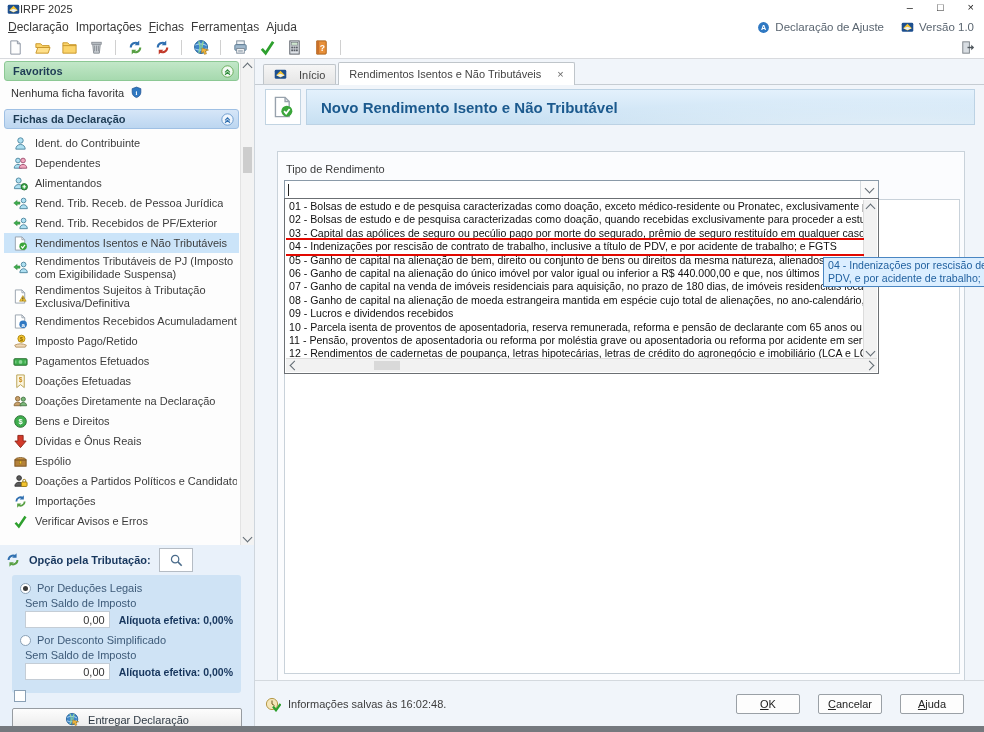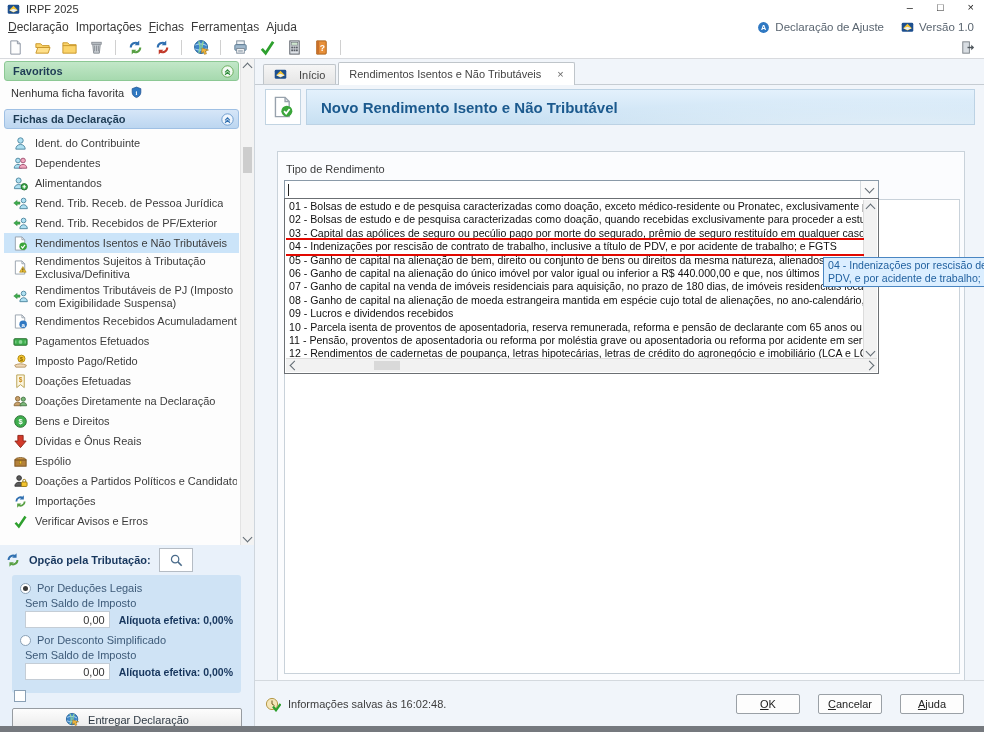--- a/index.html
+++ b/index.html
@@ -5,21 +5,21 @@
   html,body{margin:0;padding:0;}
   body{width:984px;height:732px;position:relative;background:#fff;overflow:hidden;
        font-family:"Liberation Sans",sans-serif;font-size:11px;color:#333;
        box-shadow:inset 0 0 0 1px #9aa0a6;}
   u{text-decoration:underline;}
   .ic{display:inline-block;line-height:0;}
   .ic svg{width:100%;height:100%;display:block;}
 
   
   .titlebar{position:absolute;top:0;left:0;right:0;height:18px;background:#fff;
-            display:flex;align-items:center;gap:6px;padding-left:7px;}
+            display:flex;align-items:center;padding-left:7px;}
   .titlebar .ic{width:13px;height:13px;}
   .win-controls{position:absolute;right:10px;top:1px;display:flex;gap:24px;font-size:11px;color:#222;}
   .win-controls span{cursor:default;}
   .menubar{position:absolute;top:18px;left:0;right:0;height:18px;display:flex;align-items:center;
            gap:7px;padding-left:8px;font-size:12px;color:#3a3a3a;background:#fff;}
   .menu-right{margin-left:auto;display:flex;align-items:center;gap:5px;padding-right:10px;
               font-size:11.5px;color:#5a6570;}
   .menu-right .ic{width:13px;height:13px;}
   .menu-right .grp{display:flex;align-items:center;gap:5px;margin-left:12px;}
   .toolbar{position:absolute;top:36px;left:0;right:0;height:22px;border-bottom:1px solid #d8dade;
@@ -392,69 +392,69 @@
               <path d="M9.5 1v3h3" fill="none" stroke="#98a2ad"></path>
               <circle cx="10.8" cy="11" r="4" fill="#3aa53a"></circle>
               <path d="M8.8 11l1.5 1.8 2.5-3.3" stroke="#fff" stroke-width="1.3" fill="none"></path>
             </svg>
           </span>
           <span class="lbl">Rendimentos Isentos e Não Tributáveis</span>
         </div>
       <div class="sbi two">
           <span class="ic">
             <svg viewBox="0 0 16 16">
+              <path d="M.8 7.5l3.6-2.8v1.6h3v2.4h-3v1.6z" fill="#3fae4e" stroke="#2a7a36" stroke-width=".5"></path>
+              <circle cx="11.3" cy="4.8" r="2.5" fill="#aee0f2" stroke="#4f87a0"></circle>
+              <path d="M7.3 13.5c0-2.6 1.8-4.2 4-4.2s4 1.6 4 4.2z" fill="#aee0f2" stroke="#4f87a0"></path>
+            </svg>
+          </span>
+          <span class="lbl">Rendimentos Tributáveis de PJ (Imposto com Exigibilidade Suspensa)</span>
+        </div>
+      <div class="sbi two">
+          <span class="ic">
+            <svg viewBox="0 0 16 16">
               <path d="M2.5 1h7l3 3v11h-10z" fill="#fff" stroke="#98a2ad"></path>
               <path d="M9.5 1v3h3" fill="none" stroke="#98a2ad"></path>
               <path d="M10.5 7l3.5 6h-7z" fill="#f4c430" stroke="#9a7a10" stroke-width=".6"></path>
               <path d="M10.5 9v2.2" stroke="#333"></path>
               <circle cx="10.5" cy="12.2" r=".5" fill="#333"></circle>
             </svg>
           </span>
           <span class="lbl">Rendimentos Sujeitos à Tributação Exclusiva/Definitiva</span>
         </div>
-      <div class="sbi two">
-          <span class="ic">
-            <svg viewBox="0 0 16 16">
-              <path d="M.8 7.5l3.6-2.8v1.6h3v2.4h-3v1.6z" fill="#3fae4e" stroke="#2a7a36" stroke-width=".5"></path>
-              <circle cx="11.3" cy="4.8" r="2.5" fill="#aee0f2" stroke="#4f87a0"></circle>
-              <path d="M7.3 13.5c0-2.6 1.8-4.2 4-4.2s4 1.6 4 4.2z" fill="#aee0f2" stroke="#4f87a0"></path>
-            </svg>
-          </span>
-          <span class="lbl">Rendimentos Tributáveis de PJ (Imposto com Exigibilidade Suspensa)</span>
-        </div>
       <div class="sbi">
           <span class="ic">
             <svg viewBox="0 0 16 16">
               <path d="M2.5 1h7l3 3v11h-10z" fill="#fff" stroke="#98a2ad"></path>
               <path d="M9.5 1v3h3" fill="none" stroke="#98a2ad"></path>
               <circle cx="10.8" cy="11" r="4" fill="#2f78c2"></circle>
               <text x="10.8" y="13.4" font-size="6.5" fill="#fff" text-anchor="middle" font-weight="bold" font-family="sans-serif">a</text>
             </svg>
           </span>
           <span class="lbl">Rendimentos Recebidos Acumuladamente</span>
         </div>
       <div class="sbi">
           <span class="ic">
             <svg viewBox="0 0 16 16">
+              <circle cx="9" cy="5" r="3.8" fill="#f4c430" stroke="#b08a10"></circle>
+              <text x="9" y="7.3" font-size="5.5" text-anchor="middle" fill="#7a5c00" font-weight="bold" font-family="sans-serif">$</text>
+              <path d="M1.8 12c3.5-2 8.5-2 12.5 0l-1.2 2H3z" fill="#f0d9b8" stroke="#b89868"></path>
+            </svg>
+          </span>
+          <span class="lbl">Imposto Pago/Retido</span>
+        </div>
+      <div class="sbi">
+          <span class="ic">
+            <svg viewBox="0 0 16 16">
               <rect x="1" y="5" width="14" height="7" rx="1" fill="#3fae4e" stroke="#256b2e"></rect>
               <circle cx="8" cy="8.5" r="2" fill="#8fd79a"></circle>
               <path d="M3 7v3M13 7v3" stroke="#8fd79a"></path>
             </svg>
           </span>
           <span class="lbl">Pagamentos Efetuados</span>
-        </div>
-      <div class="sbi">
-          <span class="ic">
-            <svg viewBox="0 0 16 16">
-              <circle cx="9" cy="5" r="3.8" fill="#f4c430" stroke="#b08a10"></circle>
-              <text x="9" y="7.3" font-size="5.5" text-anchor="middle" fill="#7a5c00" font-weight="bold" font-family="sans-serif">$</text>
-              <path d="M1.8 12c3.5-2 8.5-2 12.5 0l-1.2 2H3z" fill="#f0d9b8" stroke="#b89868"></path>
-            </svg>
-          </span>
-          <span class="lbl">Imposto Pago/Retido</span>
         </div>
       <div class="sbi">
           <span class="ic">
             <svg viewBox="0 0 16 16">
               <path d="M4 1h8v13.5l-4-3.2-4 3.2z" fill="#fdf6e0" stroke="#b8a050"></path>
               <text x="8" y="9" font-size="7" text-anchor="middle" fill="#c98a1a" font-weight="bold" font-family="sans-serif">$</text>
             </svg>
           </span>
           <span class="lbl">Doações Efetuadas</span>
         </div>

